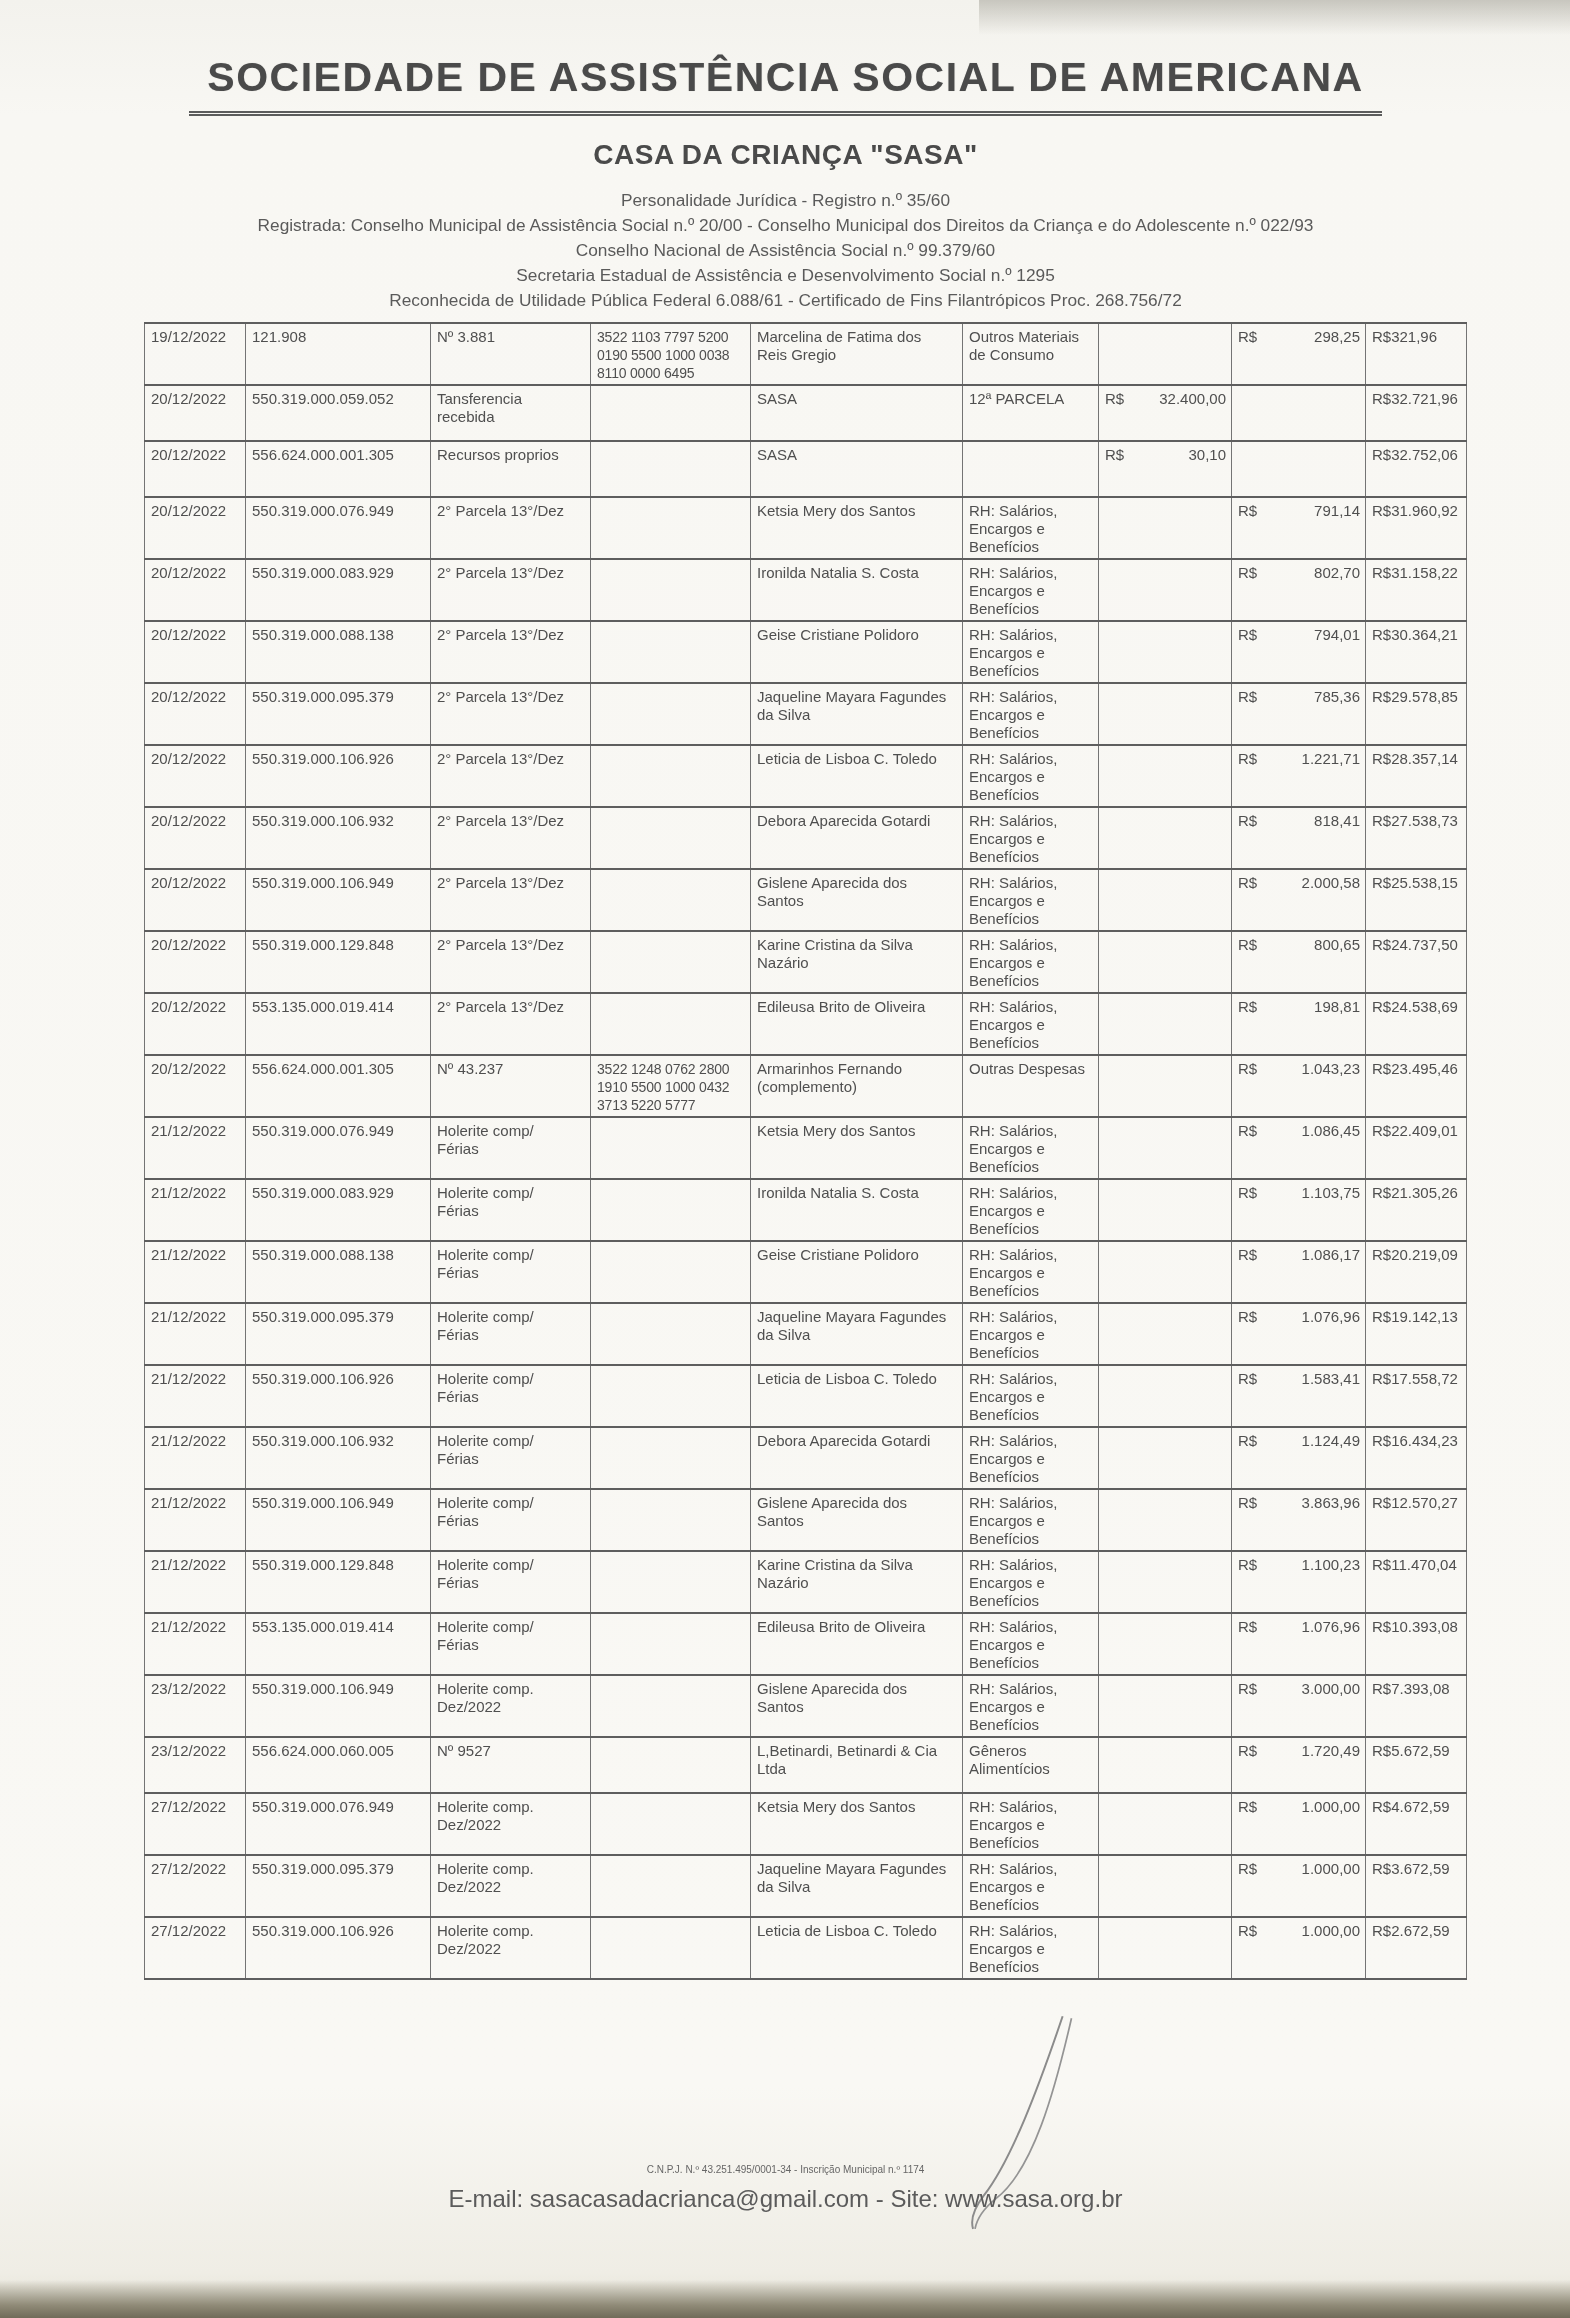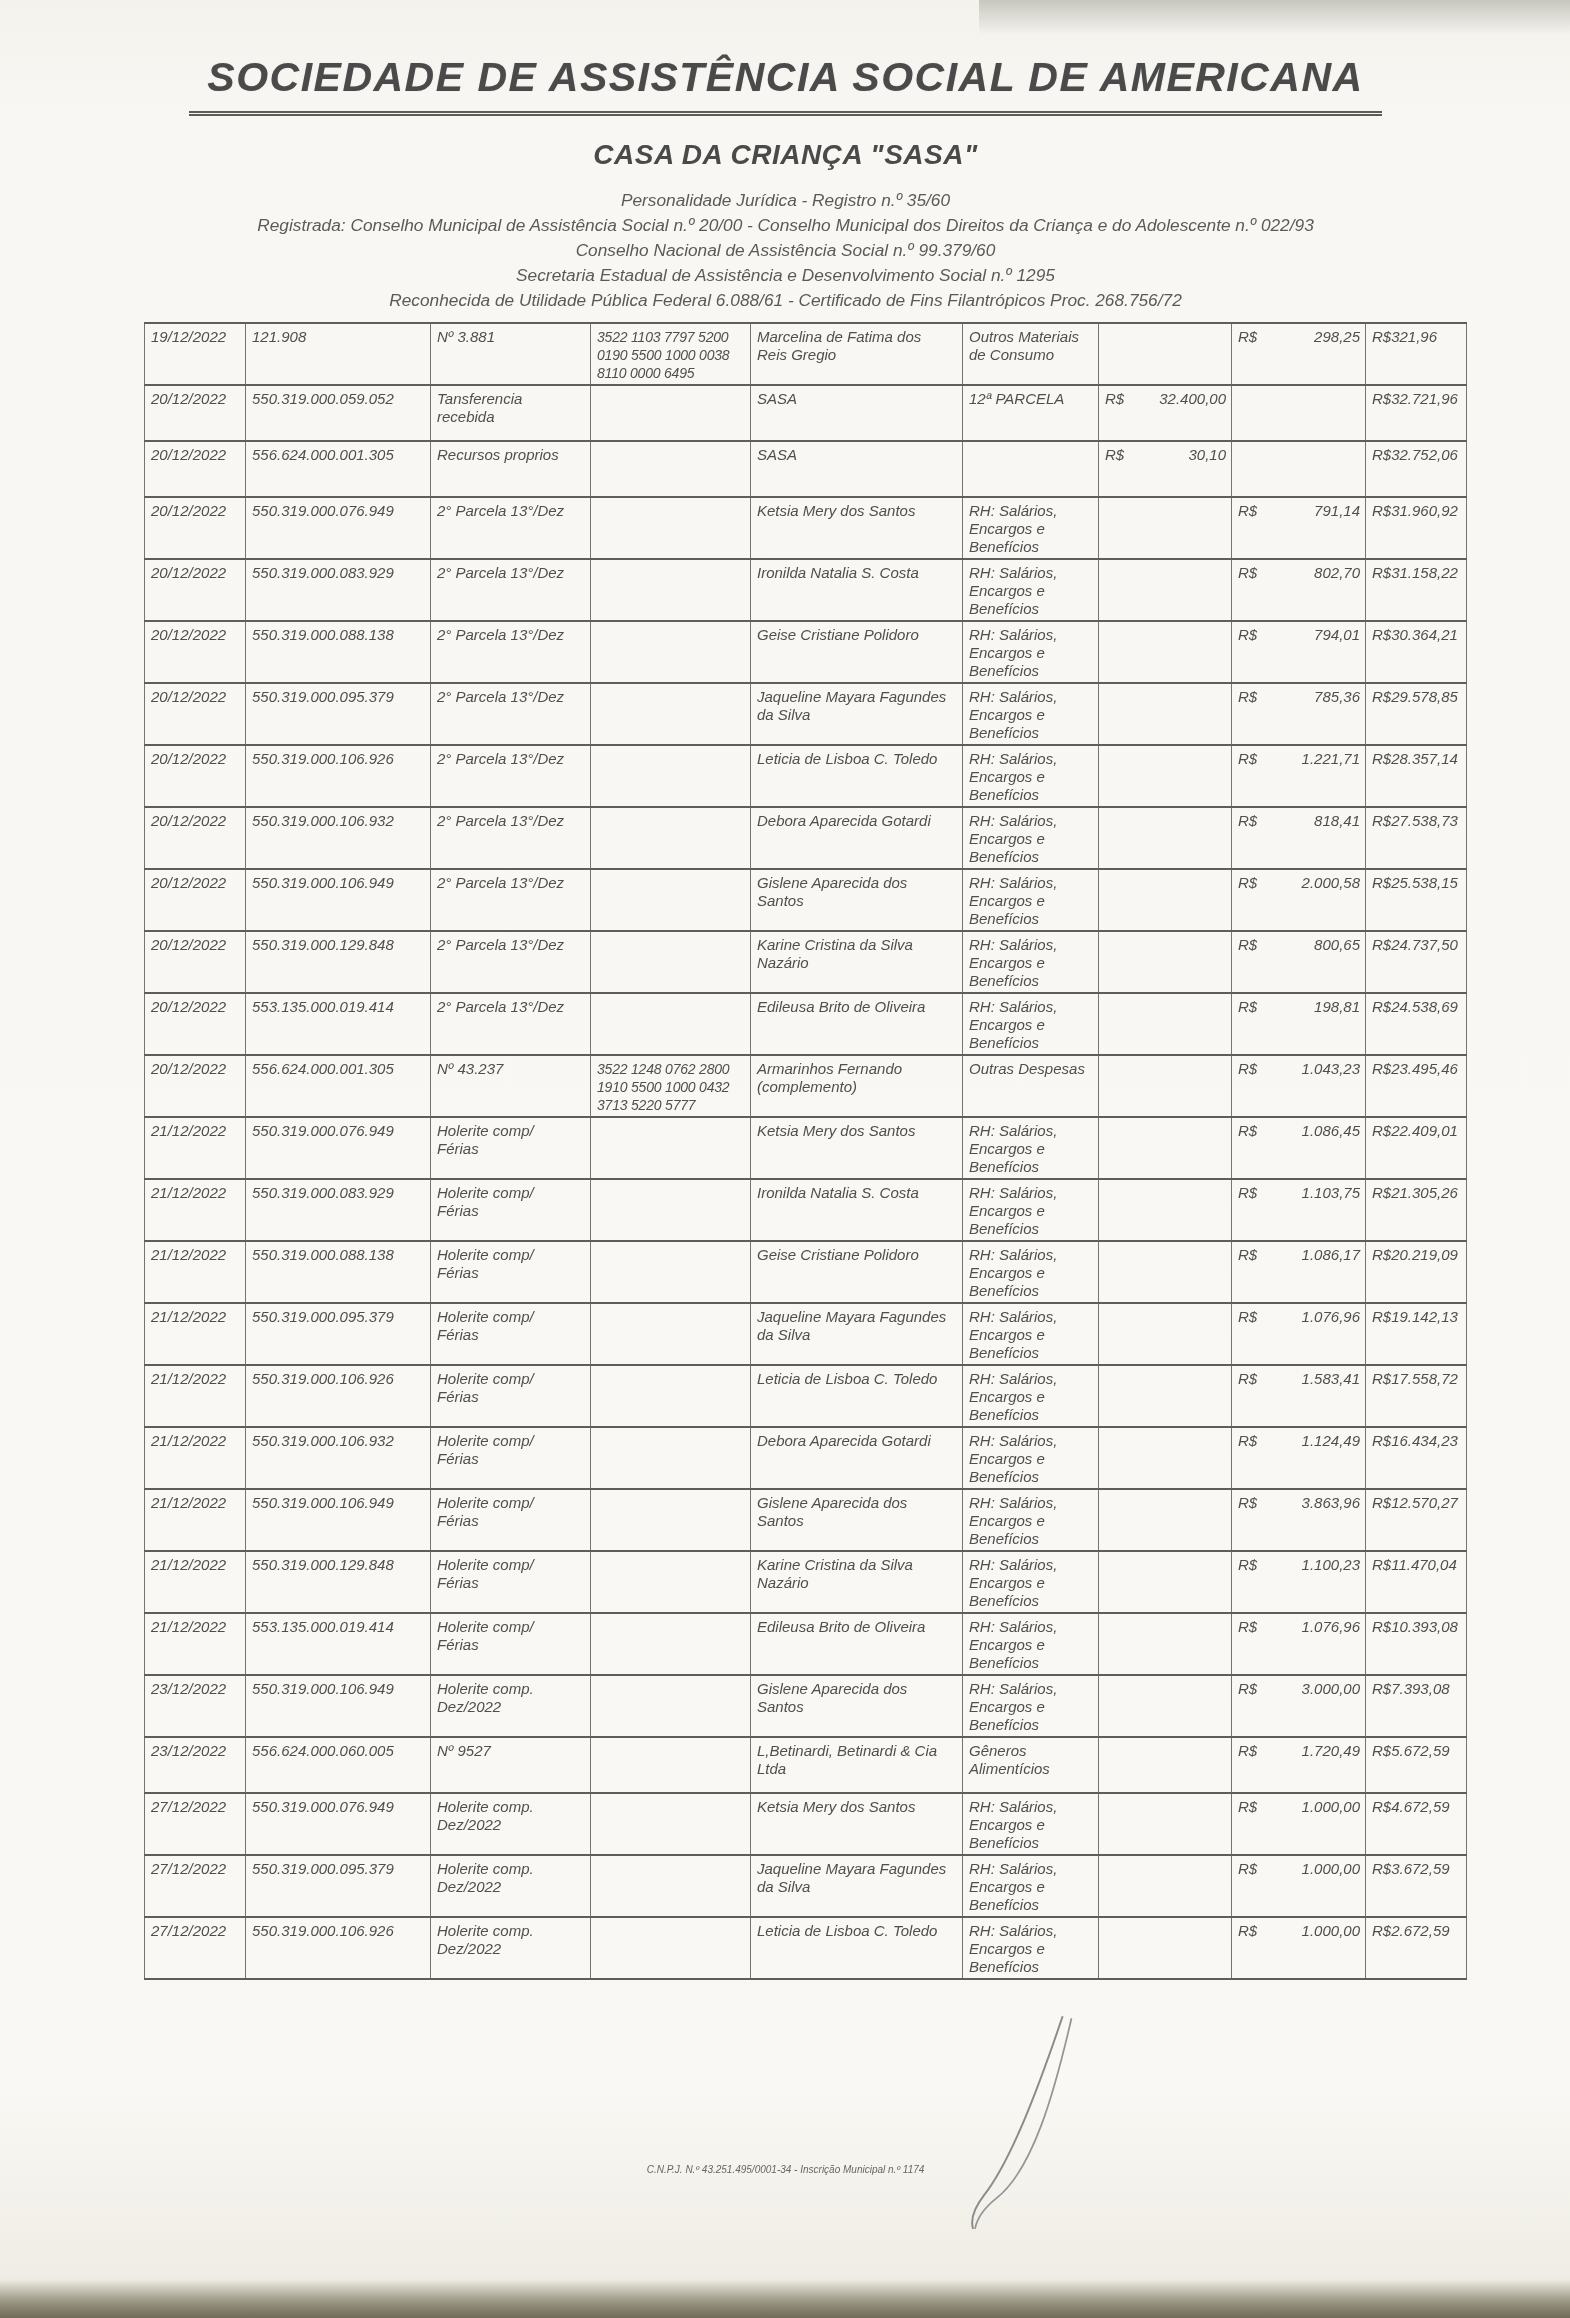--- a/index.html
+++ b/index.html
@@ -12,21 +12,20 @@
     position: relative;
     overflow: hidden;
     background: #e8e6df;
     font-family: "Liberation Sans", sans-serif;
     color: #4c4c4c;
   }
   .sheet {
     position: absolute;
     inset: 0;
     background: linear-gradient(180deg, #f3f2ed 0%, #f8f7f3 5%, #f9f8f4 90%, #efede5 98%, #e2dfd4 100%);
-    font-style: italic;
   }
   .corner-shade {
     position: absolute;
     top: 0; right: 0;
     width: 592px; height: 35px;
     background: linear-gradient(180deg, rgba(120,117,104,0.35), rgba(120,117,104,0));
   }
   .scan-edge {
     position: absolute;
     left: 0; right: 0; bottom: 0;
@@ -527,17 +526,18 @@
       </tbody>
   </table>
 
   <svg class="pen-mark" viewBox="0 0 380 470" xmlns="http://www.w3.org/2000/svg">
     <path d="M300,8 C252,150 196,300 140,372 C120,398 112,420 118,440" fill="none" stroke="#8b8b8b" stroke-width="4"></path>
     <path d="M318,12 C284,160 240,320 165,378 C140,398 126,418 122,440" fill="none" stroke="#949494" stroke-width="3.5"></path>
   </svg>
 
   <div class="footer">
     <div class="footer-reg">C.N.P.J. N.º 43.251.495/0001-34  -  Inscrição Municipal n.º 1174</div>
+    <div class="footer-contacts">E-mail: sasacasadacrianca@gmail.com   -   Site: www.sasa.org.br</div>
   </div>
 
   <div class="scan-edge"></div>
 </div>
 
 
 </body></html>

